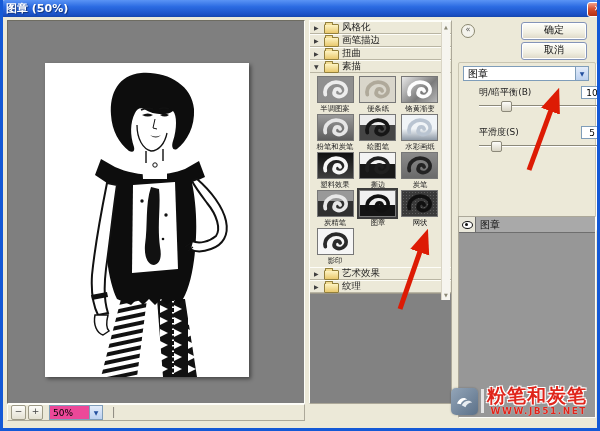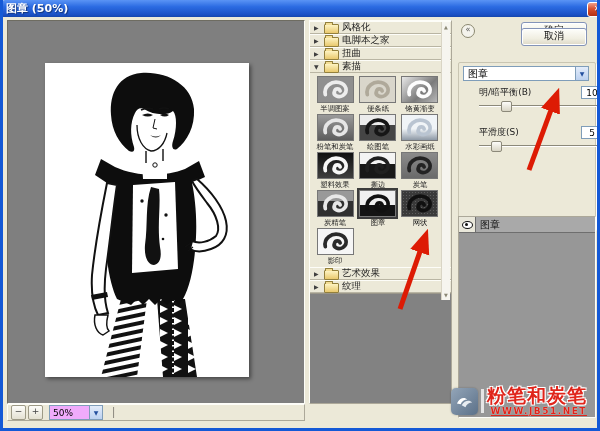--- a/index.html
+++ b/index.html
@@ -20,21 +20,21 @@
   .preview-panel{position:absolute;left:4px;top:20px;width:298px;height:384px;background:#7f7f7f;
     border:1px solid;border-color:#6e6c61 #fdfdf8 #fdfdf8 #6e6c61;box-sizing:border-box;}
   .canvas{position:absolute;left:37px;top:42px;width:204px;height:314px;background:#fff;
     box-shadow:2px 2px 4px rgba(0,0,0,.45);}
   .canvas svg{display:block;width:100%;height:100%;}
   .statusbar{position:absolute;left:4px;top:404px;width:298px;height:17px;background:#ece9d8;
     display:flex;align-items:center;gap:2px;padding:0 3px;box-sizing:border-box;
     border:1px solid;border-color:#fdfdf8 #aca899 #aca899 #fdfdf8;}
   .mini-btn{width:13px;height:13px;background:linear-gradient(#fdfdfa,#e4e1d2);
     border:1px solid #9d9a86;border-radius:2px;font-size:9px;line-height:11px;text-align:center;color:#444;}
-  .zoom-combo{width:52px;height:13px;background:#f0abfc;border:1px solid #7f9db9;display:flex;
+  .zoom-combo{width:52px;height:13px;background:#ec4899;border:1px solid #7f9db9;display:flex;
     align-items:center;font-size:9px;margin-left:4px;}
   .zoom-combo .val{flex:1;padding-left:3px;}
   .combo-arrow{width:12px;height:100%;background:linear-gradient(#e3ecfa,#bcd1f0);
     border-left:1px solid #7f9db9;color:#234f9e;font-size:6px;line-height:13px;text-align:center;}
   .status-rest{flex:1;height:11px;margin-left:8px;border-left:2px groove #e6e2d2;}
   
   .filters-panel{position:absolute;left:306px;top:20px;width:143px;height:384px;background:#ece9d8;
     border:1px solid;border-color:#fdfdf8 #aca899 #aca899 #fdfdf8;box-sizing:border-box;
     display:flex;flex-direction:column;}
   .folder-row{height:11px;display:flex;align-items:center;gap:3px;padding:0 2px 0 4px;
@@ -111,21 +111,21 @@
   .watermark{position:absolute;left:448px;top:385px;width:150px;height:42px;z-index:30;
     display:flex;align-items:flex-start;}
   .wm-logo{width:27px;height:27px;margin-top:3px;border-radius:5px;
     background:linear-gradient(135deg,#93a5b8,#5c7189);box-shadow:0 0 2px rgba(0,0,0,.3);
     display:flex;align-items:center;justify-content:center;}
   .wm-bar{width:3px;height:24px;background:rgba(255,255,255,.75);margin:4px 3px 0 3px;}
   .wm-text{display:flex;flex-direction:column;align-items:flex-end;}
   .wm-name{font-size:19px;font-weight:bold;color:#e0251b;line-height:21px;letter-spacing:1px;
     text-shadow:-1px -1px 0 #fff,1px -1px 0 #fff,-1px 1px 0 #fff,1px 1px 0 #fff;white-space:nowrap;}
   .wm-url{font-size:9px;font-weight:bold;color:#e0251b;letter-spacing:1.5px;
-    text-shadow:0 0 1px #fff;white-space:nowrap;text-decoration:underline;}
+    text-shadow:0 0 1px #fff;white-space:nowrap;}
 </style>
 </head>
 <body>
 
 <div class="window">
 
   <div class="titlebar">
     <span>图章 (50%)</span>
     <span class="close-btn">✕</span>
   </div>
@@ -195,21 +195,21 @@
   <div class="filters-panel">
     <div id="folders-top">
         <div class="folder-row">
           <span class="tri">▶</span>
           <span class="folder-ico"></span>
           <span class="folder-label">风格化</span>
         </div>
         <div class="folder-row">
           <span class="tri">▶</span>
           <span class="folder-ico"></span>
-          <span class="folder-label">电脚本之家</span>
+          <span class="folder-label">画笔描边</span>
         </div>
         <div class="folder-row">
           <span class="tri">▶</span>
           <span class="folder-ico"></span>
           <span class="folder-label">扭曲</span>
         </div>
         <div class="folder-row">
           <span class="tri">▼</span>
           <span class="folder-ico"></span>
           <span class="folder-label">素描</span>
@@ -336,21 +336,21 @@
     <div class="gray-fill"></div>
     <div class="mid-scrollbar">
       <span>▲</span>
       <span>▼</span>
     </div>
   </div>
 
   <div class="right-panel">
     <div class="collapse-btn">«</div>
     <div class="xp-btn" style="top:2px;">确定</div>
-    <div class="xp-btn" style="top:8px;">取消</div>
+    <div class="xp-btn" style="top:22px;">取消</div>
 
     <div class="group-box">
       <div class="filter-combo">
         <span class="val">图章</span>
         <span class="combo-arrow" style="height:13px;line-height:13px;">▼</span>
       </div>
       <div id="sliders">
           <div class="slider-group" style="top: 22px;">
             <div class="row">
               <span class="slider-label">明/暗平衡(B)</span>

